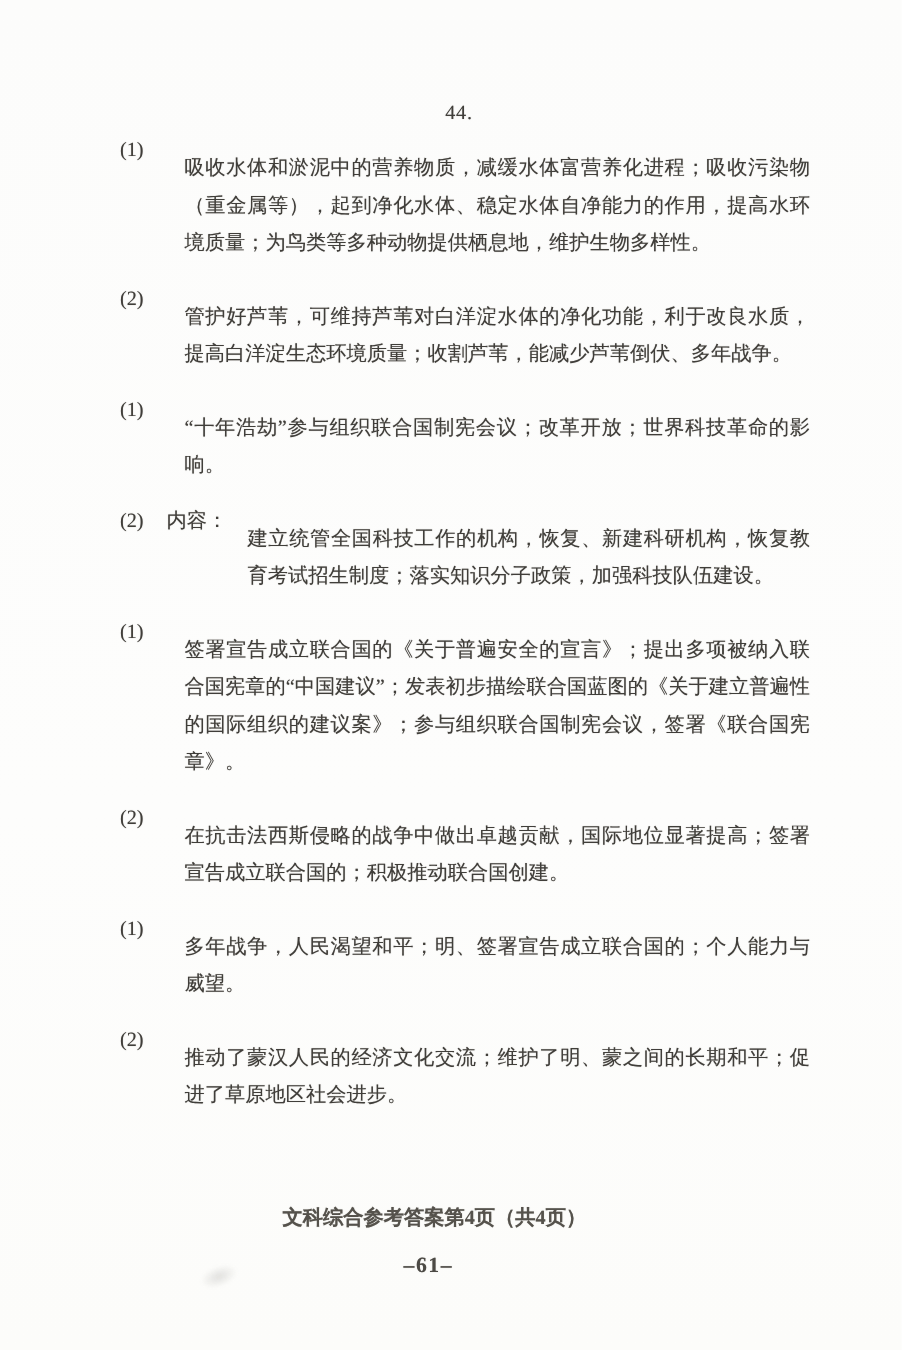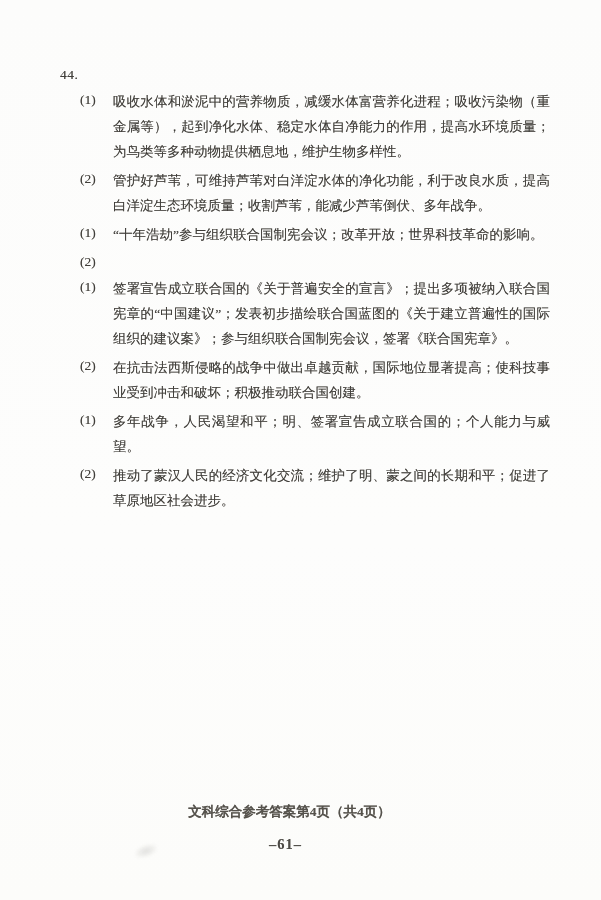--- a/index.html
+++ b/index.html
@@ -16,28 +16,29 @@
     background:linear-gradient(180deg,#fcfcfb 0%, #fdfdfc 60%, #fcfcfa 100%);
   }
   .content{
     position:absolute;
     left:60px;top:62px;width:492px;
     text-shadow:0 0 0.6px rgba(90,86,78,0.55);
   }
   .q-number{
     font-size:13.5px;line-height:25px;
     letter-spacing:0.5px;
+    text-align:center;
   }
   .item{display:flex;margin-left:20px;}
   .marker{
     width:31px;flex-shrink:0;
     font-size:13.5px;line-height:25px;
   }
   .text{
-    margin:2px;flex:1;
+    margin:12px;flex:1;
     font-size:13.5px;line-height:25px;
     text-align:justify;text-justify:inter-ideograph;
   }
   .item-body{flex:1;}
   .labeled{display:flex;}
   .label{
     width:42px;flex-shrink:0;
     font-size:13.5px;line-height:25px;
   }
   .footer-caption{
@@ -84,32 +85,36 @@
     </section>
 
     <section>
       <div class="item">
         <span class="marker">(1)</span>
         <p class="text">“十年浩劫”参与组织联合国制宪会议；改革开放；世界科技革命的影响。</p>
       </div>
       <div class="item">
         <span class="marker">(2)</span>
         <div class="item-body">
+          <div class="labeled">
+            <span class="label">内容：</span>
+            <p class="text">建立统管全国科技工作的机构，恢复、新建科研机构，恢复教育考试招生制度；落实知识分子政策，加强科技队伍建设。</p>
+          </div>
         </div>
       </div>
     </section>
 
     <section>
       <div class="item">
         <span class="marker">(1)</span>
         <p class="text">签署宣告成立联合国的《关于普遍安全的宣言》；提出多项被纳入联合国宪章的“中国建议”；发表初步描绘联合国蓝图的《关于建立普遍性的国际组织的建议案》；参与组织联合国制宪会议，签署《联合国宪章》。</p>
       </div>
       <div class="item">
         <span class="marker">(2)</span>
-        <p class="text">在抗击法西斯侵略的战争中做出卓越贡献，国际地位显著提高；使科技事业受到冲击和破坏；积极推动联合国创建。</p>
+        <p class="text">在抗击法西斯侵略的战争中做出卓越贡献，国际地位显著提高；签署宣告成立联合国的；积极推动联合国创建。</p>
       </div>
     </section>
 
     <section>
       <div class="item">
         <span class="marker">(1)</span>
         <p class="text">多年战争，人民渴望和平；明、签署宣告成立联合国的；个人能力与威望。</p>
       </div>
       <div class="item">
         <span class="marker">(2)</span>

